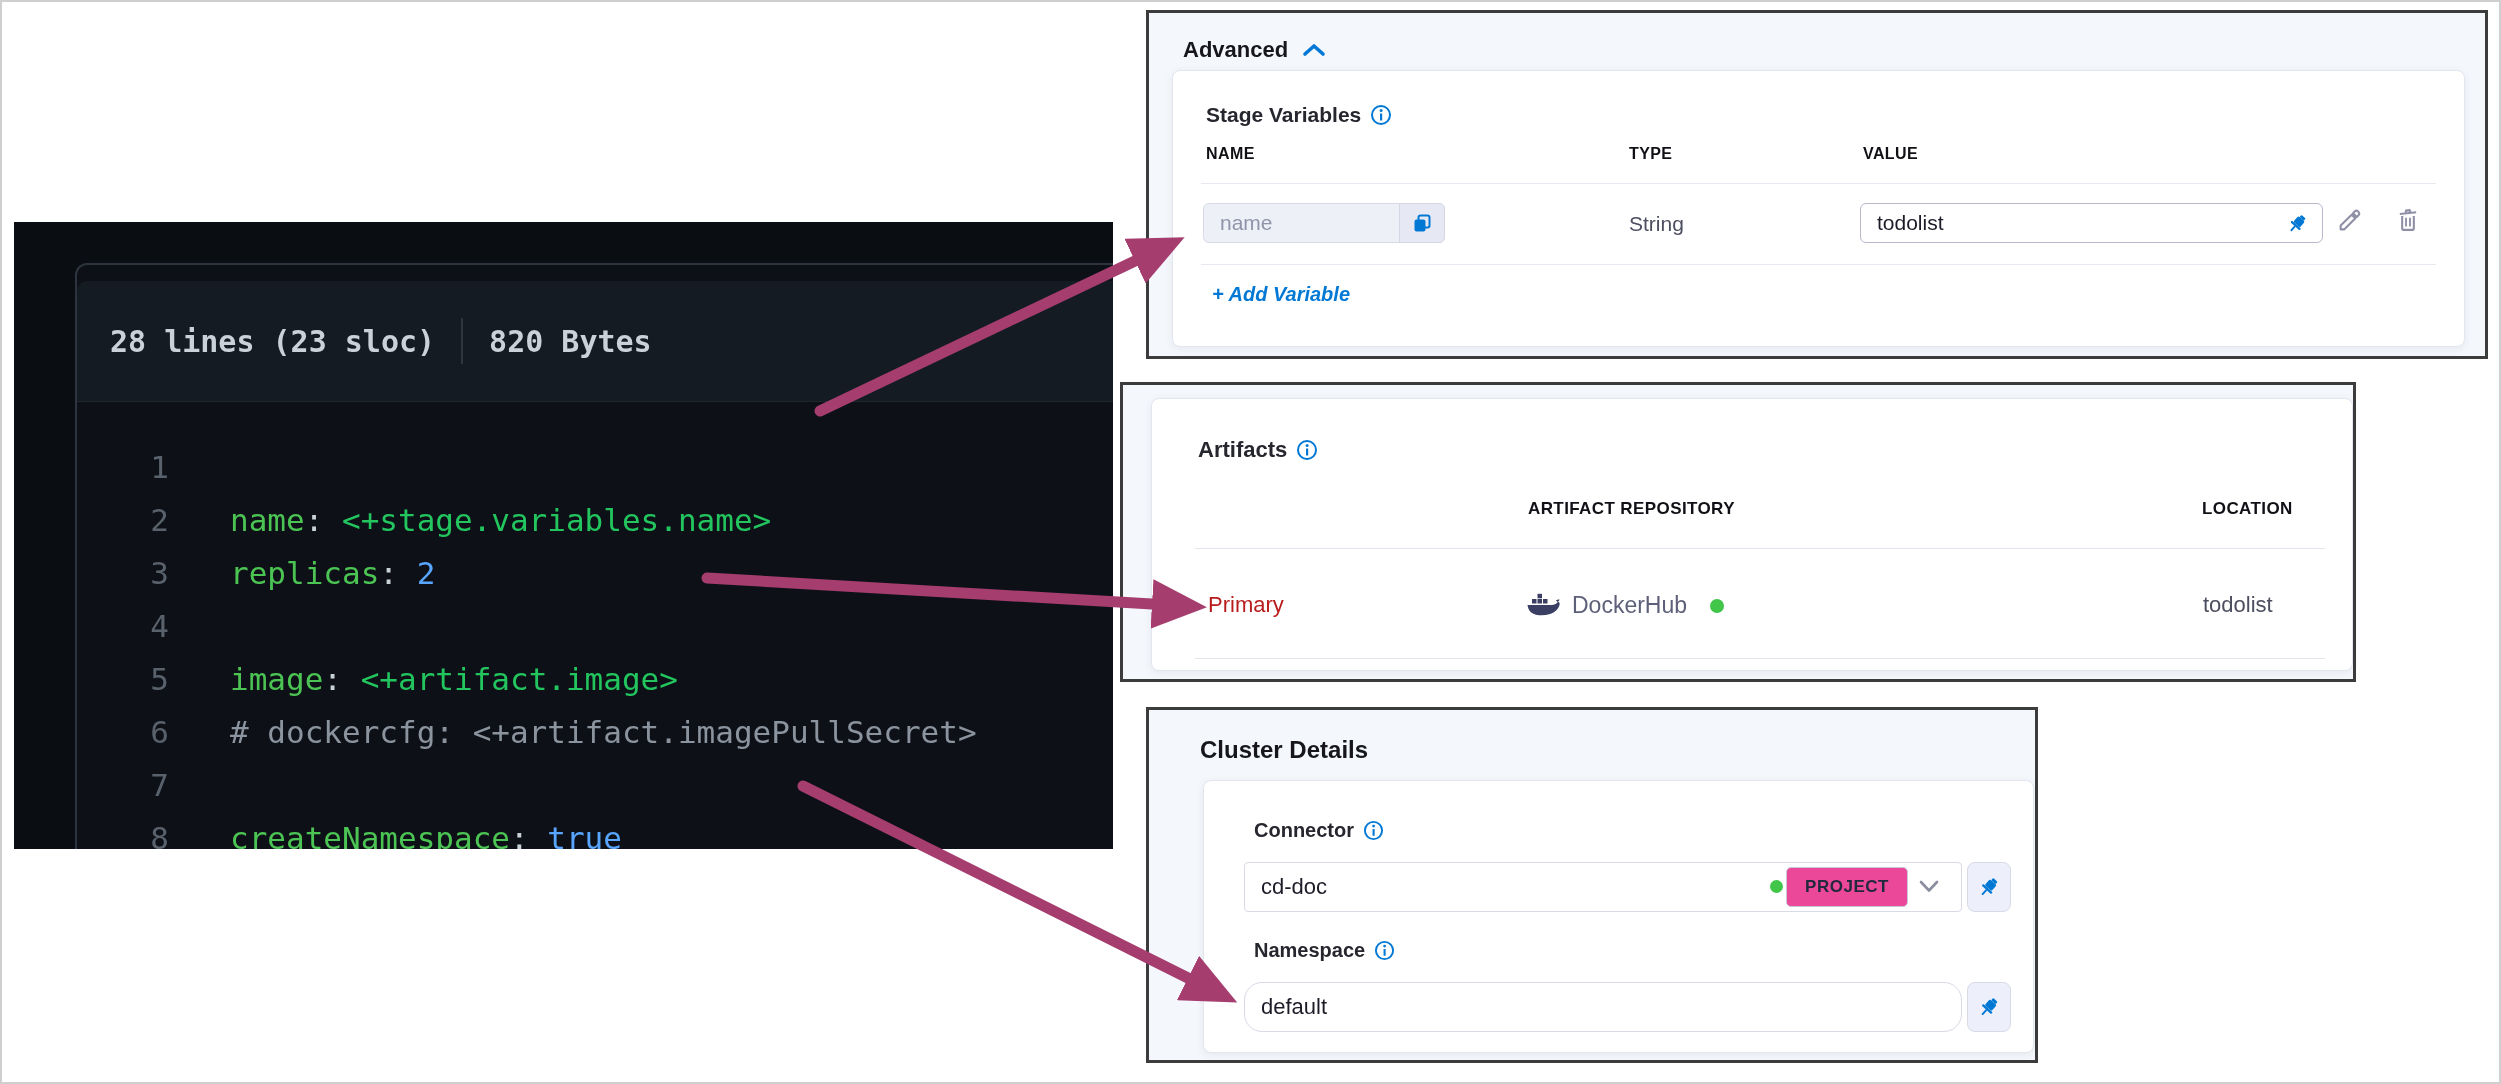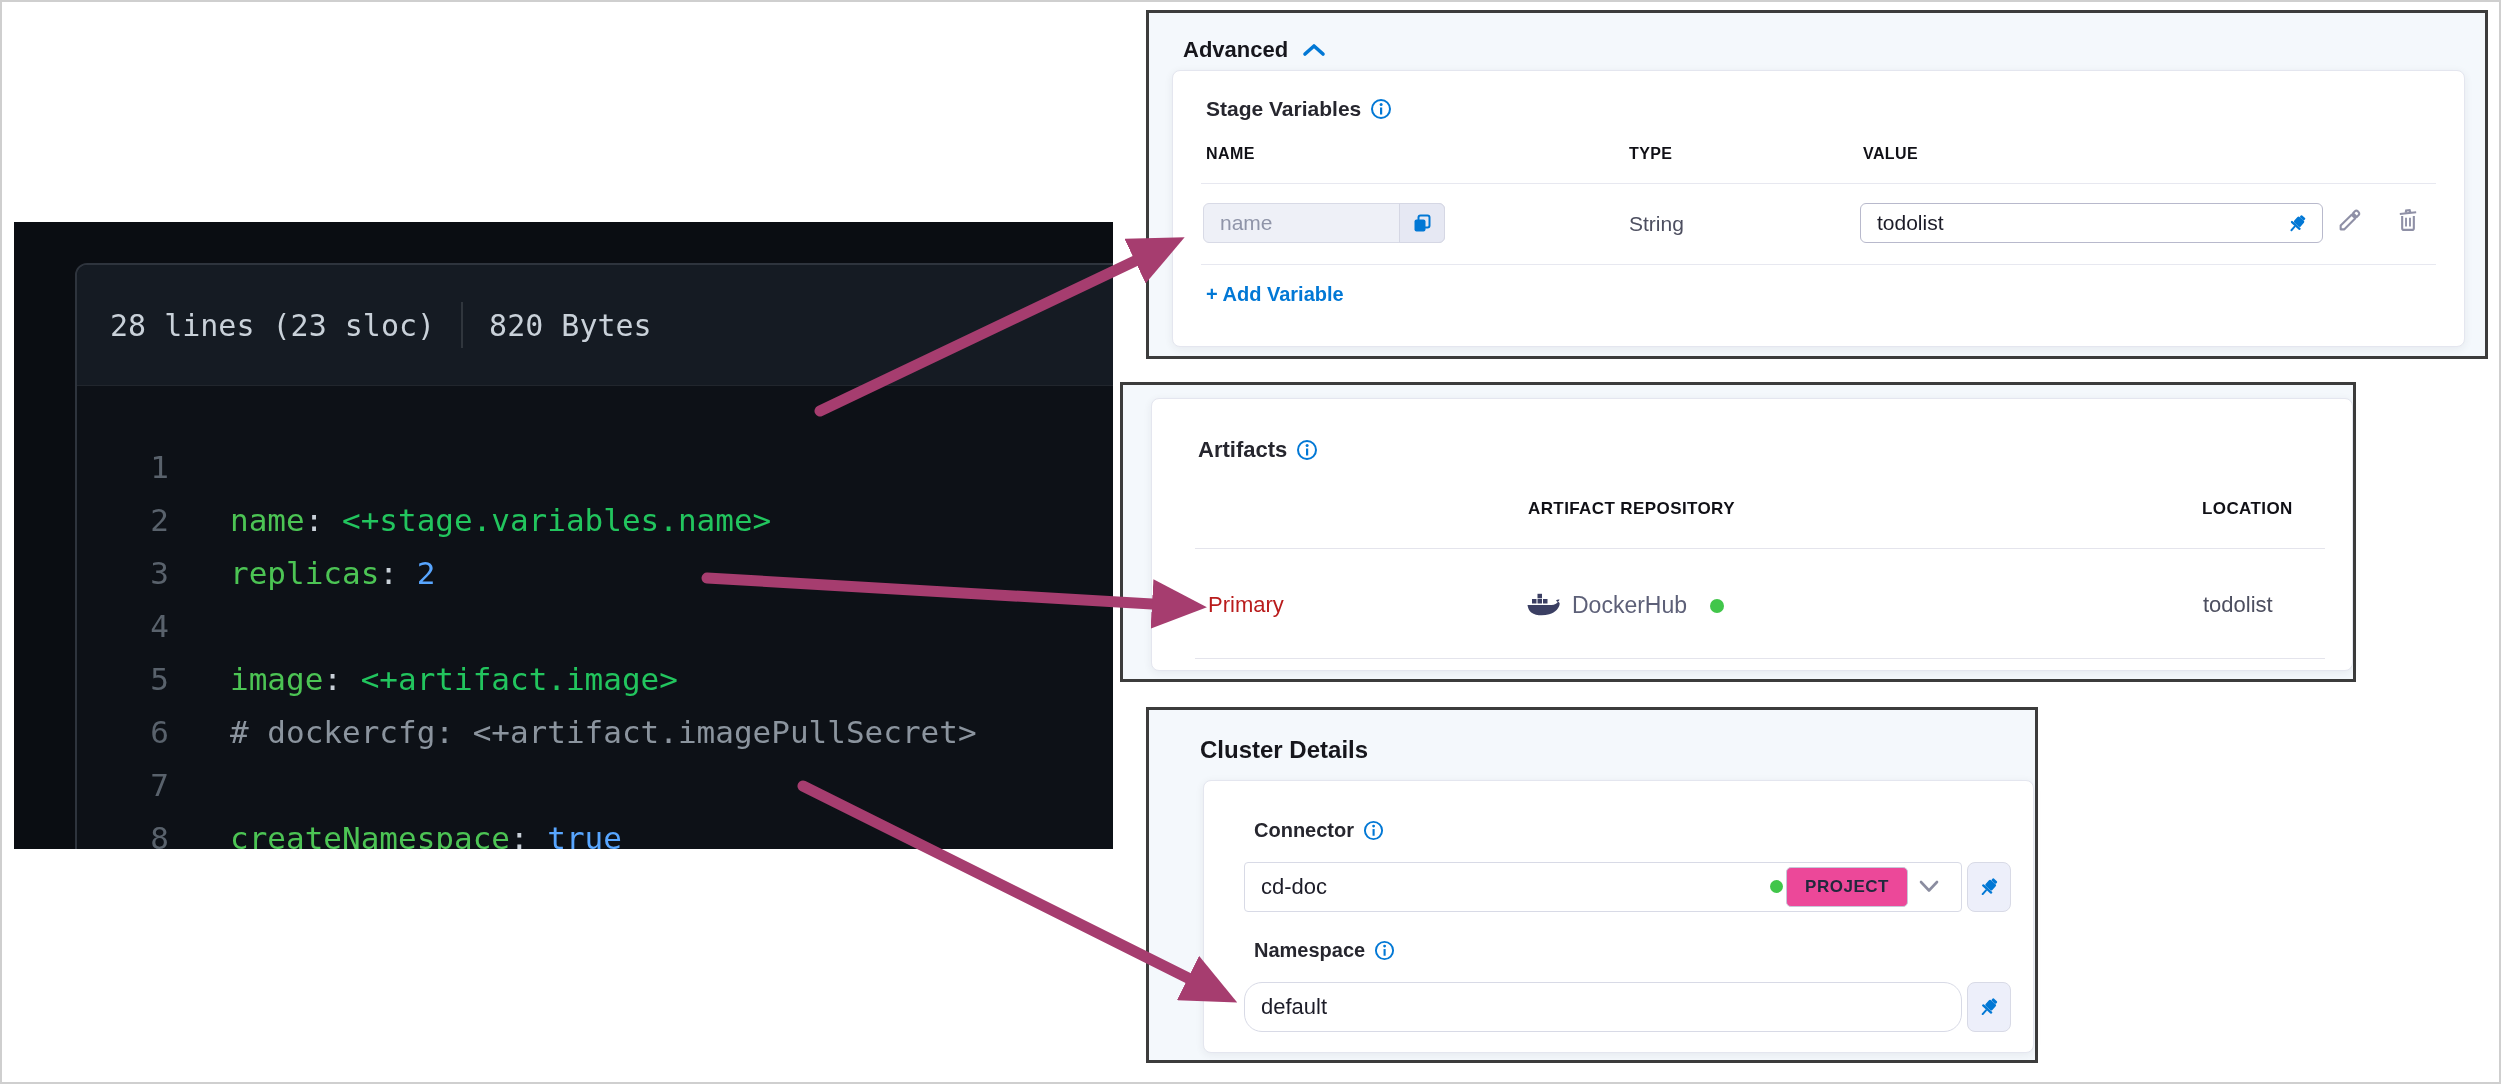--- a/index.html
+++ b/index.html
@@ -5,24 +5,24 @@
   html,body{margin:0;padding:0;background:#ffffff;}
   body{position:relative;width:2501px;height:1084px;overflow:hidden;
        font-family:"Liberation Sans",sans-serif;color:#1c1c28;}
   .frame{position:absolute;inset:0;border:2px solid #cfcfcf;pointer-events:none;z-index:50;}
 
   
   .code-panel{position:absolute;left:14px;top:222px;width:1099px;height:627px;
               background:#0a0d12;overflow:hidden;}
   .file-box{position:absolute;left:61px;top:41px;width:1200px;height:900px;
             background:#0d1117;border:2px solid #2e343d;border-radius:12px;}
-  .file-header{position:absolute;left:0;top:0;width:100%;height:120px;background:#151b23;
+  .file-header{position:absolute;left:0;top:16px;width:100%;height:120px;background:#151b23;
                border-bottom:1px solid #21262d;border-radius:10px 10px 0 0;
                display:flex;align-items:center;
-               font-family:"DejaVu Sans Mono",monospace;font-size:30px;color:#c9d1d9;}
+               font-family:"DejaVu Sans Mono",monospace;font-size:30px;color:#c9d1d9;font-weight:bold;}
   .file-header .stat1{margin-left:33px;}
   .file-header .vsep{width:2px;height:46px;background:#30363d;margin:0 26px;}
   .code-row{position:absolute;left:0;width:100%;height:53px;line-height:53px;
             font-family:"DejaVu Sans Mono",monospace;font-size:31px;white-space:pre;}
   .code-row .num{position:absolute;left:0;width:92px;text-align:right;color:#59626c;}
   .code-row .src{position:absolute;left:153px;}
   .tok-key{color:#4cc454;}
   .tok-punc{color:#c9d1d9;}
   .tok-ref{color:#22c55e;}
   .tok-lit{color:#58a6ff;}
@@ -104,21 +104,21 @@
 
 <div class="ui-panel" style="left:1146px;top:10px;width:1342px;height:349px;">
   <div class="panel-title" style="left:34px;top:24px;font-size:22px;display:flex;align-items:center;gap:14px;">
     <span>Advanced</span>
     <svg width="24" height="16" viewBox="0 0 24 16" style="cursor:pointer">
       <polyline points="3,12 12,4 21,12" fill="none" stroke="#0278d5" stroke-width="3.6" stroke-linecap="round" stroke-linejoin="round"></polyline>
     </svg>
   </div>
 
   <div class="card" style="left:23px;top:57px;width:1293px;height:277px;">
-    <div class="section-label" style="left:33px;top:26px;">
+    <div class="section-label" style="left:33px;top:32px;">
       <span>Stage Variables</span>
       <svg width="22" height="22" viewBox="0 0 22 22" style="cursor:pointer">
         <circle cx="11" cy="11" r="9" fill="none" stroke="#0278d5" stroke-width="2"></circle>
         <rect x="10" y="9.5" width="2.2" height="7" fill="#0278d5"></rect>
           <circle cx="11.1" cy="6.4" r="1.5" fill="#0278d5"></circle>
       </svg>
     </div>
 
     <div class="col-h" style="left:33px;top:74px;font-size:16px;">NAME</div>
     <div class="col-h" style="left:456px;top:74px;font-size:16px;">TYPE</div>
@@ -155,21 +155,21 @@
         <path d="M7 8.5 V19 a1.5 1.5 0 0 0 1.5 1.5 h7 A1.5 1.5 0 0 0 17 19 V8.5" fill="none" stroke="#8f90a6" stroke-width="1.8"></path>
         <line x1="5" y1="6.8" x2="19" y2="5.4" stroke="#8f90a6" stroke-width="1.8"></line>
         <path d="M10 5.8 l.4-2 3-.3 .6 1.9" fill="none" stroke="#8f90a6" stroke-width="1.8"></path>
         <line x1="10.3" y1="10" x2="10.3" y2="17.5" stroke="#8f90a6" stroke-width="1.6"></line>
         <line x1="13.7" y1="10" x2="13.7" y2="17.5" stroke="#8f90a6" stroke-width="1.6"></line>
       </svg>
     </div>
 
     <div class="hr" style="left:28px;top:193px;width:1235px;"></div>
 
-    <div class="blue-link" style="left:33px;top:212px;">+ Add Variable</div>
+    <div class="blue-link" style="left:39px;top:212px;font-style:italic;">+ Add Variable</div>
   </div>
 </div>
 
 <div class="ui-panel" style="left:1120px;top:382px;width:1236px;height:300px;">
   <div class="card" style="left:28px;top:13px;width:1202px;height:273px;">
     <div class="section-label" style="left:46px;top:38px;font-size:22px;">
       <span>Artifacts</span>
       <svg width="22" height="22" viewBox="0 0 22 22" style="cursor:pointer">
         <circle cx="11" cy="11" r="9" fill="none" stroke="#0278d5" stroke-width="2"></circle>
         <rect x="10" y="9.5" width="2.2" height="7" fill="#0278d5"></rect>

